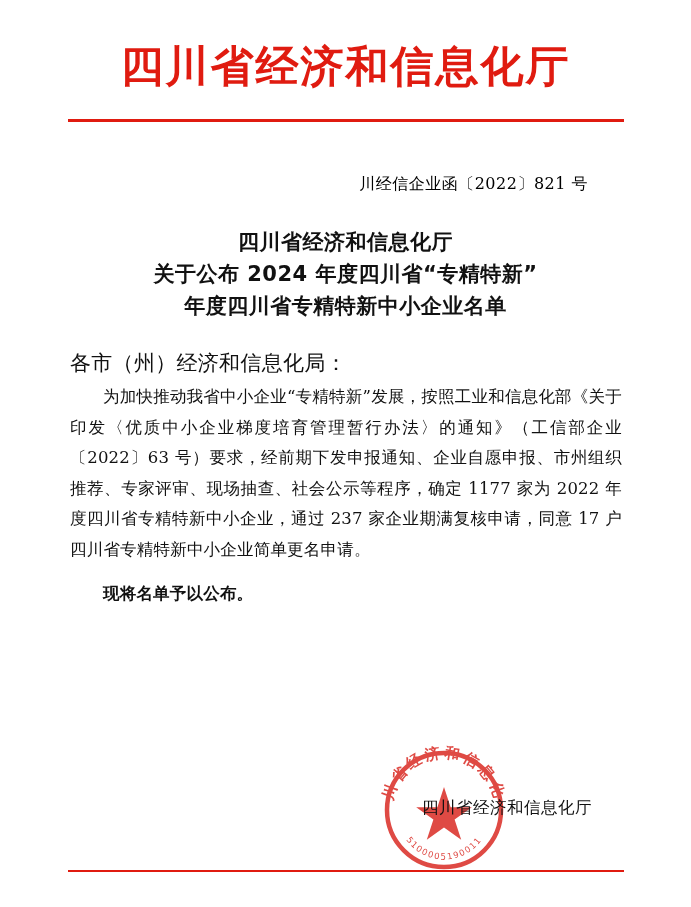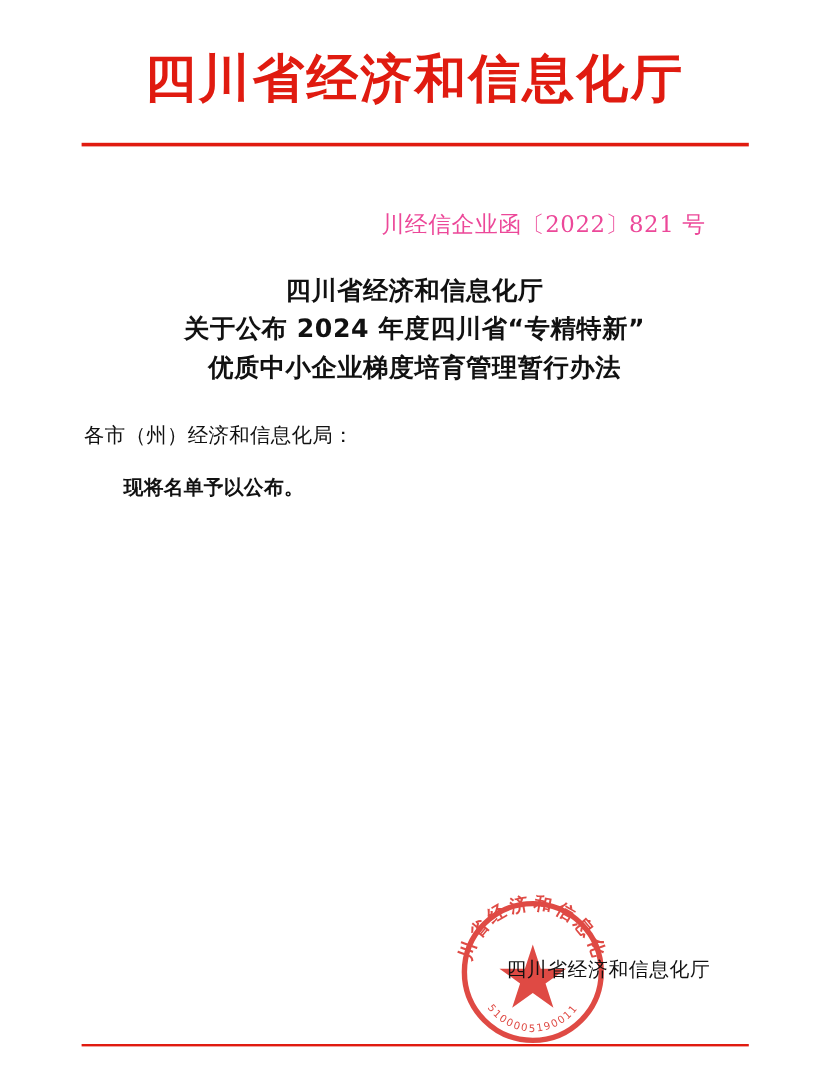--- a/index.html
+++ b/index.html
@@ -50,23 +50,23 @@
     width: 556px;
     height: 3px;
     background: #e01b10;
   }
 
   
   .doc-number {
     position: absolute;
     right: 72px;
     top: 174px;
-    font-size: 19px;
+    font-size: 16px;
     letter-spacing: 0.5px;
-    color: #ec4899;
+    color: #000000;
     white-space: nowrap;
   }
 
   
   .title-block {
     position: absolute;
     left: 0;
     top: 226px;
     width: 691px;
     text-align: center;
@@ -82,21 +82,21 @@
   }
 
   
   .body-block {
     position: absolute;
     left: 70px;
     top: 348px;
     width: 552px;
   }
   .salutation {
-    font-size: 17px;
+    font-size: 21px;
     line-height: 30px;
     letter-spacing: 0.3px;
   }
   .para {
     font-size: 16.5px;
     line-height: 30.5px;
     letter-spacing: 0.2px;
     text-align: justify;
     text-justify: inter-ideograph;
     margin-top: 4px;
@@ -172,25 +172,26 @@
   <div class="org-header">
     <div class="org-title">四川省经济和信息化厅</div>
   </div>
   <div class="red-rule"></div>
 
   <div class="doc-number">川经信企业函〔2022〕821 号</div>
 
   <div class="title-block">
     <div class="title-line">四川省经济和信息化厅</div>
     <div class="title-line">关于公布 2024 年度四川省“专精特新”</div>
-    <div class="title-line">优质中小企业梯度培育管理暂行办法</div>
+    <div class="title-line">年度四川省专精特新中小企业名单</div>
   </div>
 
   <div class="body-block">
     <div class="salutation">各市（州）经济和信息化局：</div>
+    <div class="para indent">为加快推动我省中小企业“专精特新”发展，按照工业和信息化部《关于印发〈优质中小企业梯度培育管理暂行办法〉的通知》（工信部企业〔2022〕63 号）要求，经前期下发申报通知、企业自愿申报、市州组织推荐、专家评审、现场抽查、社会公示等程序，确定 1177 家为 2022 年度四川省专精特新中小企业，通过 237 家企业期满复核申请，同意 17 户四川省专精特新中小企业简单更名申请。</div>
     <div class="para indent para-gap">现将名单予以公布。</div>
   </div>
 
 
   <div class="seal">
     <svg width="150" height="150" viewBox="0 0 150 150" xmlns="http://www.w3.org/2000/svg">
       <defs>
         <path id="sealTopArc" d="M 23,75 A 52,52 0 0 1 127,75" fill="none"></path>
         <path id="sealBotArc" d="M 36,103 A 46,46 0 0 0 114,103" fill="none"></path>
       </defs>

